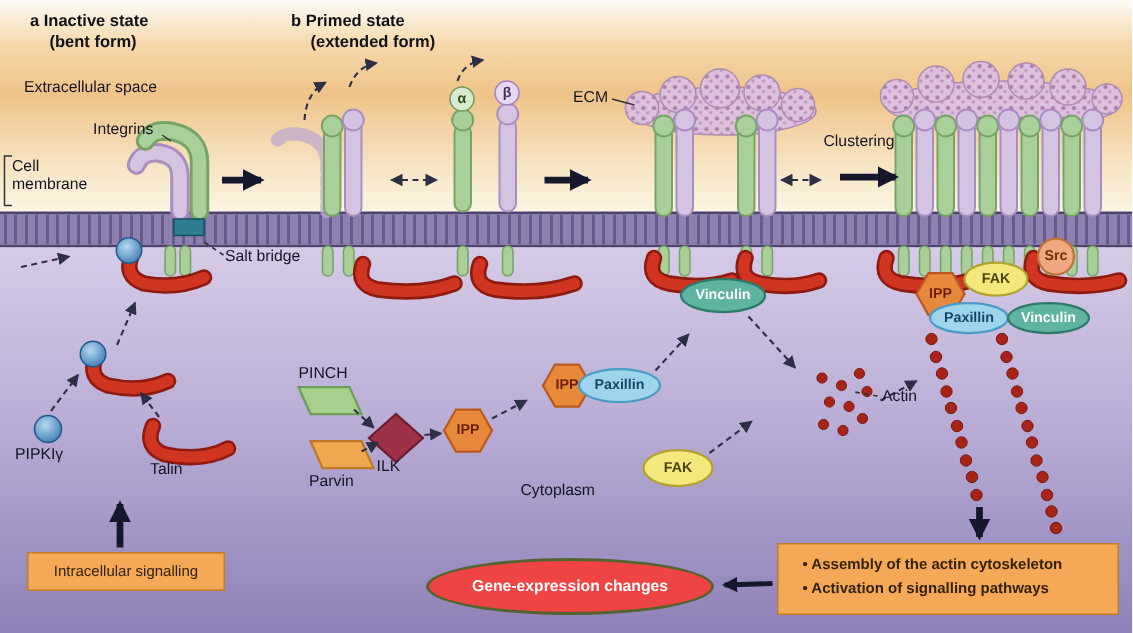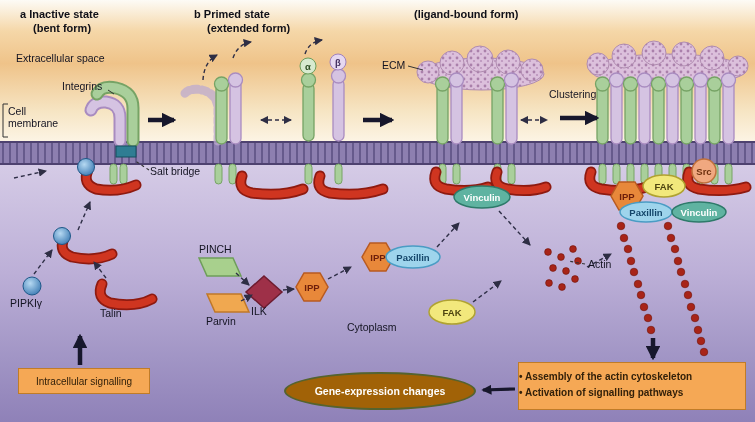--- a/index.html
+++ b/index.html
@@ -13,23 +13,23 @@
   .bg-bottom{position:absolute;left:0;top:165px;width:755px;height:257px;
     background:linear-gradient(180deg,#d5cbe6 0%,#bcafd7 42%,#a195c5 75%,#8f81b8 100%);}
   svg.art{position:absolute;left:0;top:0;}
   .lbl{position:absolute;font-size:10.5px;color:#141422;line-height:1.15;white-space:nowrap;}
   .pre{white-space:pre-line;}
   .mol{position:absolute;font-weight:bold;font-size:9.5px;transform:translate(-50%,-50%);white-space:nowrap;}
   .ptitle{position:absolute;font-size:11px;font-weight:bold;color:#101018;line-height:1.25;}
   .ptitle .sub{margin-left:13px;}
   .obox{position:absolute;background:#f5a855;border:1.5px solid #c07c28;color:#33210a;box-sizing:border-box;}
   .obox.center{display:flex;align-items:center;justify-content:center;font-size:10px;text-align:right;}
-  .obox.bullets{padding:6px 0;font-size:10px;font-weight:bold;line-height:1.55;}
+  .obox.bullets{padding:6px 16px;font-size:10px;font-weight:bold;line-height:1.55;}
   .gene{position:absolute;left:284px;top:372px;width:192px;height:38px;border-radius:50%;
-    background:#a16207;border:2px solid #55632f;color:#fff;font-weight:bold;font-size:10.5px;
+    background:#ef4444;border:2px solid #55632f;color:#fff;font-weight:bold;font-size:10.5px;
     display:flex;align-items:center;justify-content:center;text-align:center;box-sizing:border-box;}
   
   .ig{fill:#a9cf9b;stroke:#76a365;stroke-width:1.3;}
   .ip{fill:#d5c3e2;stroke:#a98cc0;stroke-width:1.3;}
   .stalk{fill:#a9cf9b;stroke:#76a365;stroke-width:1;}
   .bent-gu{stroke:#76a365;stroke-width:13;fill:none;stroke-linecap:round;}
   .bent-go{stroke:#a9cf9b;stroke-width:9;fill:none;stroke-linecap:round;}
   .bent-pu{stroke:#a98cc0;stroke-width:13;fill:none;stroke-linecap:round;}
   .bent-po{stroke:#d5c3e2;stroke-width:9;fill:none;stroke-linecap:round;}
   .ghost{stroke:#bcaacf;stroke-width:9;fill:none;stroke-dasharray:5 4;stroke-linecap:round;opacity:.75;}
@@ -268,21 +268,20 @@
     <div><span>b</span>
       <span>Primed state</span></div>
     <div class="sub">(extended form)</div>
   </div>
   <div class="ptitle" style="left:20px;top:8px">
     <div><span>a</span>
       <span>Inactive state</span></div>
     <div class="sub">(bent form)</div>
   </div>
   <div class="ptitle" style="left:401px;top:8px">
-    <div class="sub">(ligand-bound form)</div>
   </div>
 
   <div class="lbl" style="left:16px;top:52px">Extracellular space</div>
   <div class="lbl" style="left:62px;top:80px">Integrins</div>
   <div class="lbl pre" style="left:8px;top:105px">Cell
 membrane</div>
   <div class="lbl" style="left:150px;top:165px">Salt bridge</div>
   <div class="lbl" style="left:382px;top:59px">ECM</div>
   <div class="lbl" style="left:549px;top:88px">Clustering</div>
   <div class="lbl" style="left:10px;top:297px">PIPKIγ</div>

